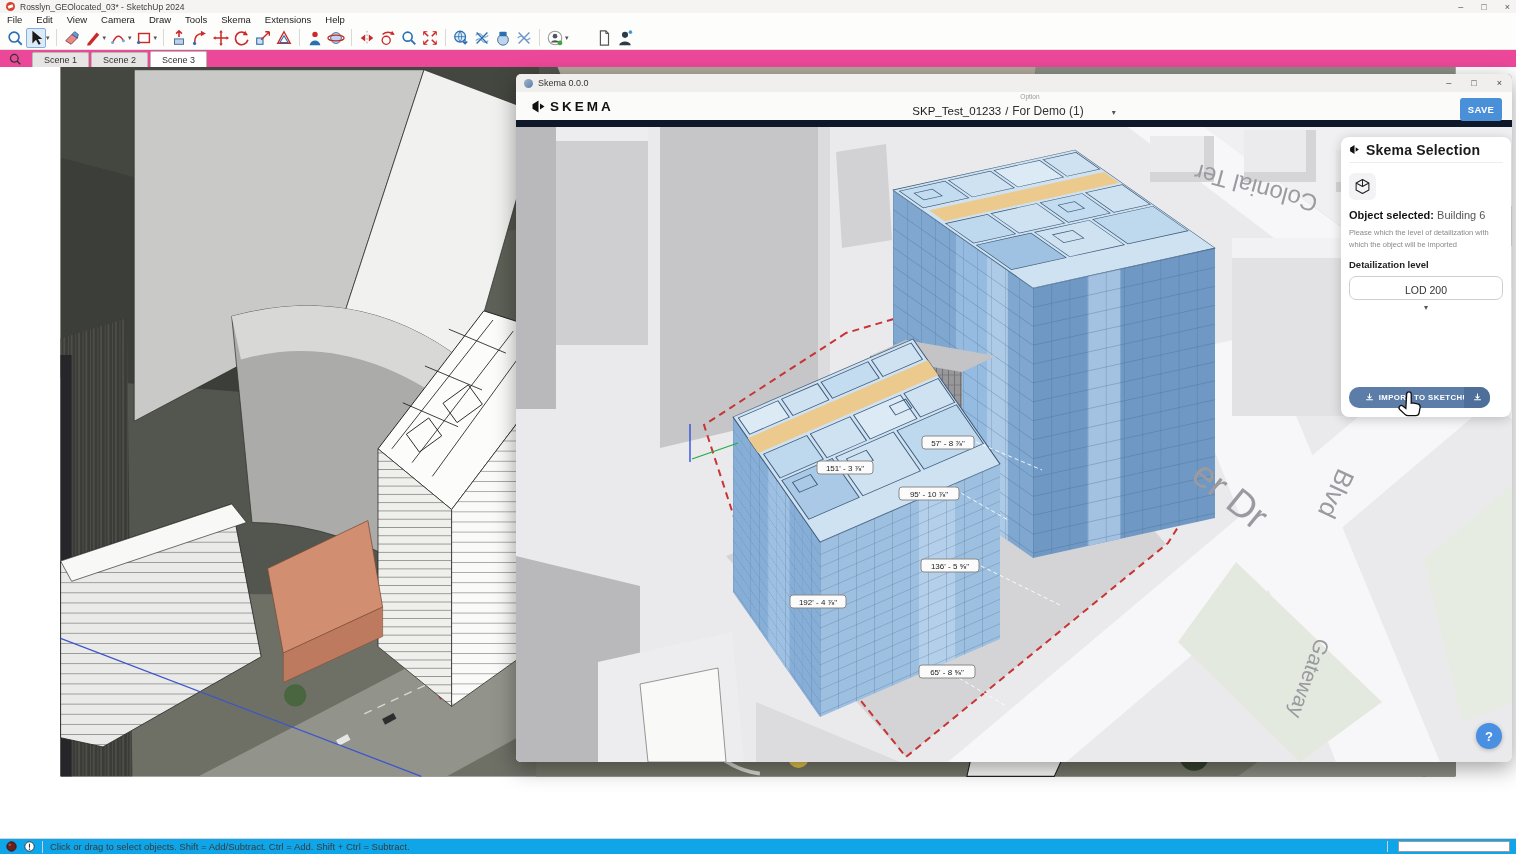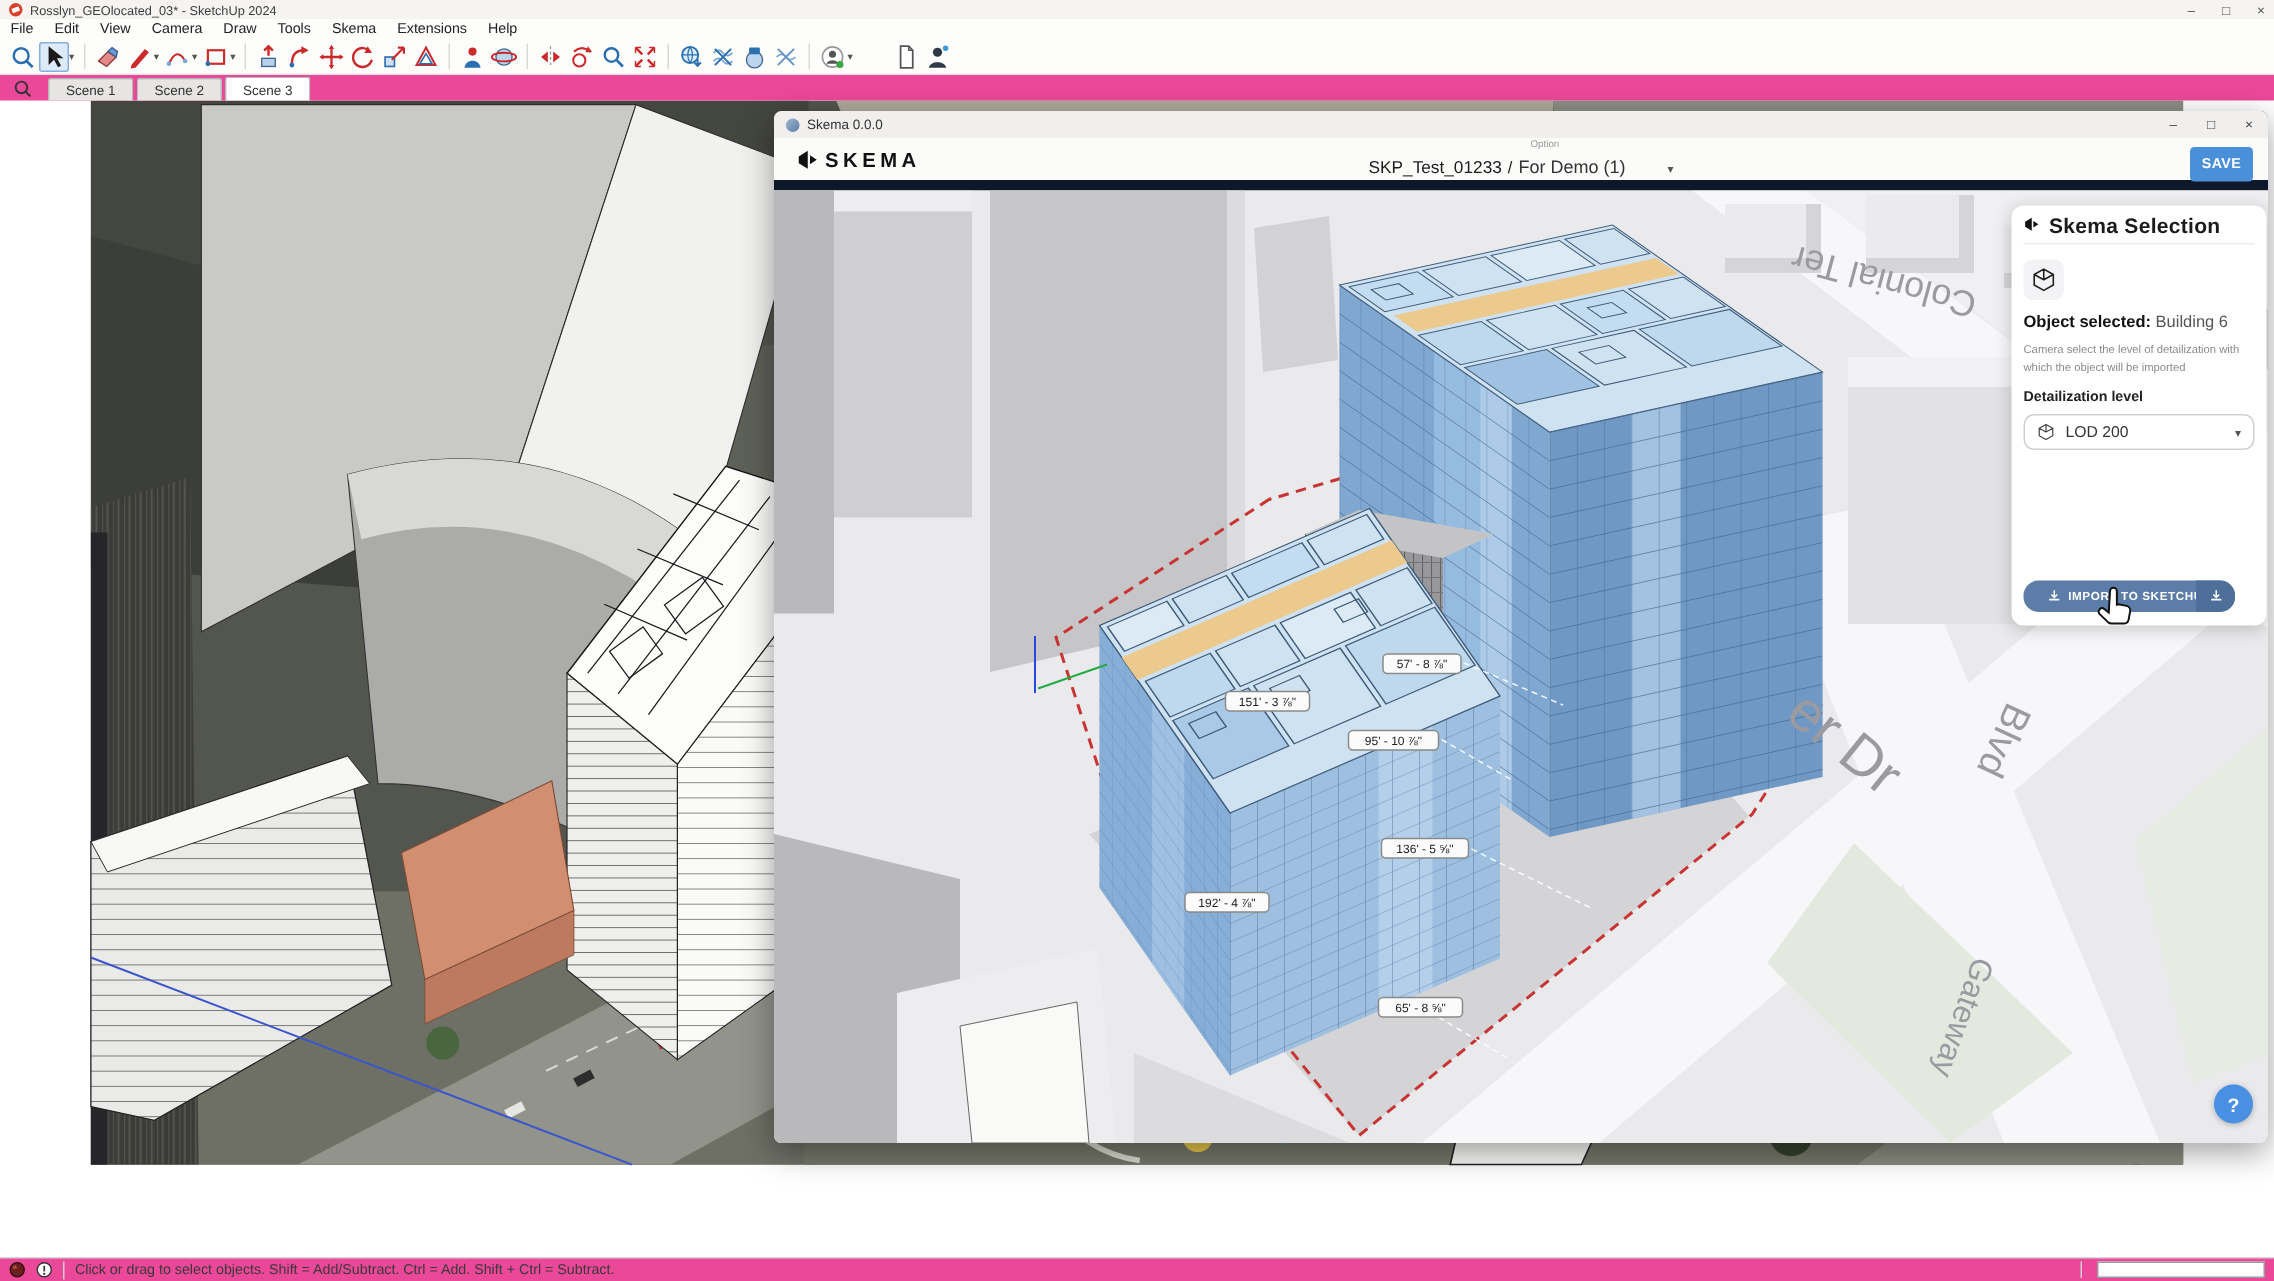--- a/index.html
+++ b/index.html
@@ -23,21 +23,21 @@
   .tcaret { font-size:7px; color:#555; margin:0 1px 0 -1px; }
   .tgap { width:22px; }
 
   .scenetabs { position:absolute; top:50px; left:0; width:1516px; height:17px; background:#ec4899; display:flex; align-items:flex-end; padding-left:8px; gap:2px; z-index:5;}
   .scenetabs .tabsearch { width:14px; height:14px; margin:0 8px 1px 0; }
   .stab { font-size:9px; color:#333; background:#e6e5e3; border:1px solid #b9b9b7; border-bottom:none; padding:2px 11px 2px; border-radius:2px 2px 0 0;}
   .stab.active { background:#ffffff; position:relative; top:0; padding-top:3px; }
 
   .viewport { position:absolute; top:67px; left:0; width:1516px; height:771px; z-index:1; }
 
-  .statusbar { position:absolute; bottom:0; left:0; width:1516px; height:16px; background:#ec4899; border-top:1px solid #d5d5d9; display:flex; align-items:center; gap:7px; padding-left:6px; font-size:9.5px; color:#3a3a3a; z-index:20;}
+  .statusbar { position:absolute; bottom:0; left:0; width:1516px; height:16px; background:#0ea5e9; border-top:1px solid #d5d5d9; display:flex; align-items:center; gap:7px; padding-left:6px; font-size:9.5px; color:#3a3a3a; z-index:20;}
   .sb-sep { width:1px; height:12px; background:#cfcfd3; }
   .sb-measure { position:absolute; right:6px; top:2px; width:112px; height:11px; background:#fff; border:1px solid #9a9aa0; }
   .sb-measure2 { position:absolute; right:128px; top:2px; width:1px; height:11px; background:#d0d0d4;}
 
   
   .skema { position:absolute; left:516px; top:74px; width:996px; height:688px; background:#737373; border-radius:5px; box-shadow:0 6px 22px rgba(0,0,0,.38); z-index:10; overflow:hidden;}
   .skema-titlebar { height:18px; background:#f0efee; display:flex; align-items:center; gap:5px; padding-left:8px; font-size:9px; color:#333; position:relative;}
   .skema-appicon { width:9px; height:9px; border-radius:50%; background:linear-gradient(135deg,#9fb6cc,#5b7da8); }
   .skema-titlebar .win-controls { height:18px; right:10px; gap:20px; color:#444;}
   .skema-header { height:35px; background:#fbfbfa; border-bottom:7px solid #0f172a; position:relative; display:flex; align-items:center;}
@@ -56,21 +56,21 @@
   
   .panel { position:absolute; left:825px; top:63px; width:170px; height:280px; background:#fff; border-radius:8px; box-shadow:0 2px 12px rgba(0,0,0,.20); z-index:12; padding:0 8px;}
   .panel-head { display:flex; align-items:center; gap:6px; height:26px; border-bottom:1px solid #ededed; }
   .panel-head svg { width:11px; height:11px;}
   .panel-title { font-size:14px; font-weight:bold; color:#1a1a1a; letter-spacing:.2px;}
   .cube-badge { margin-top:10px; width:27px; height:27px; border-radius:6px; background:#f3f3f5; display:flex; align-items:center; justify-content:center;}
   .obj-line { margin-top:9px; font-size:11px; color:#555;}
   .obj-line b { color:#111; }
   .panel-desc { margin-top:6px; font-size:7.5px; line-height:1.55; color:#8a8a8a;}
   .detail-label { margin-top:9px; font-size:9.5px; font-weight:bold; color:#222;}
-  .lod-select { margin-top:6px; height:24px; border:1px solid #cfcfd3; border-radius:7px; display:flex; align-items:center; gap:7px; padding:0 8px; background:#fff;}
+  .lod-select { margin-top:6px; height:24px; border:1px solid #cfcfd3; border-radius:7px; display:flex; align-items:center; gap:7px; padding:0 8px; background:#fff;flex-direction:column;}
   .lod-select .lod-text { font-size:10.5px; color:#333; flex:1;}
   .lod-caret { font-size:8px; color:#555;}
   .import-btn { position:absolute; left:8px; bottom:9px; width:141px; height:21px; background:#5b7da8; border:none; border-radius:10px; color:#fff; display:flex; align-items:center; justify-content:center; gap:5px; font-size:7.8px; font-weight:bold; letter-spacing:.4px; padding:0;}
   .import-btn .dl-cap { position:absolute; right:0; top:0; width:26px; height:21px; background:#4d6f9a; border-radius:0 10px 10px 0; display:flex; align-items:center; justify-content:center;}
   .import-btn svg { width:9px; height:9px;}
   .help-fab { position:absolute; right:10px; bottom:13px; width:26px; height:26px; border-radius:50%; background:#4a90e2; color:#fff; font-size:13px; font-weight:bold; display:flex; align-items:center; justify-content:center; z-index:12; box-shadow:0 1px 4px rgba(0,0,0,.25); border:none;}
   .hand-cursor { position:absolute; left:880px; top:316px; width:28px; height:36px; z-index:15; }
 
   svg text { font-family:"Liberation Sans",sans-serif; }
 </style>
@@ -602,21 +602,21 @@
         </svg>
       <span class="panel-title">Skema Selection</span>
     </div>
     <div class="cube-badge">
       <svg width="17" height="17" viewBox="0 0 24 24">
           <path d="M12 2 L21 7 V17 L12 22 L3 17 V7 Z M12 2 V12 M3 7 L12 12 L21 7" stroke="#222" stroke-width="1.5" fill="none" stroke-linejoin="round"></path>
         </svg>
     </div>
     <div class="obj-line"><b>Object selected:</b><span> Building 6</span></div>
     <div class="panel-desc">
-      <div>Camera select the level of detailization with</div>
+      <div>Please which the level of detailization with</div>
       <div>which the object will be imported</div>
     </div>
     <div class="detail-label">Detailization level</div>
     <div class="lod-select">
       <svg width="12" height="12" viewBox="0 0 24 24">
           <path d="M12 2 L21 7 V17 L12 22 L3 17 V7 Z M12 2 V12 M3 7 L12 12 L21 7" stroke="#444" stroke-width="1.6" fill="none" stroke-linejoin="round"></path>
         </svg>
       <span class="lod-text">LOD 200</span>
       <span class="lod-caret">▾</span>
     </div>

